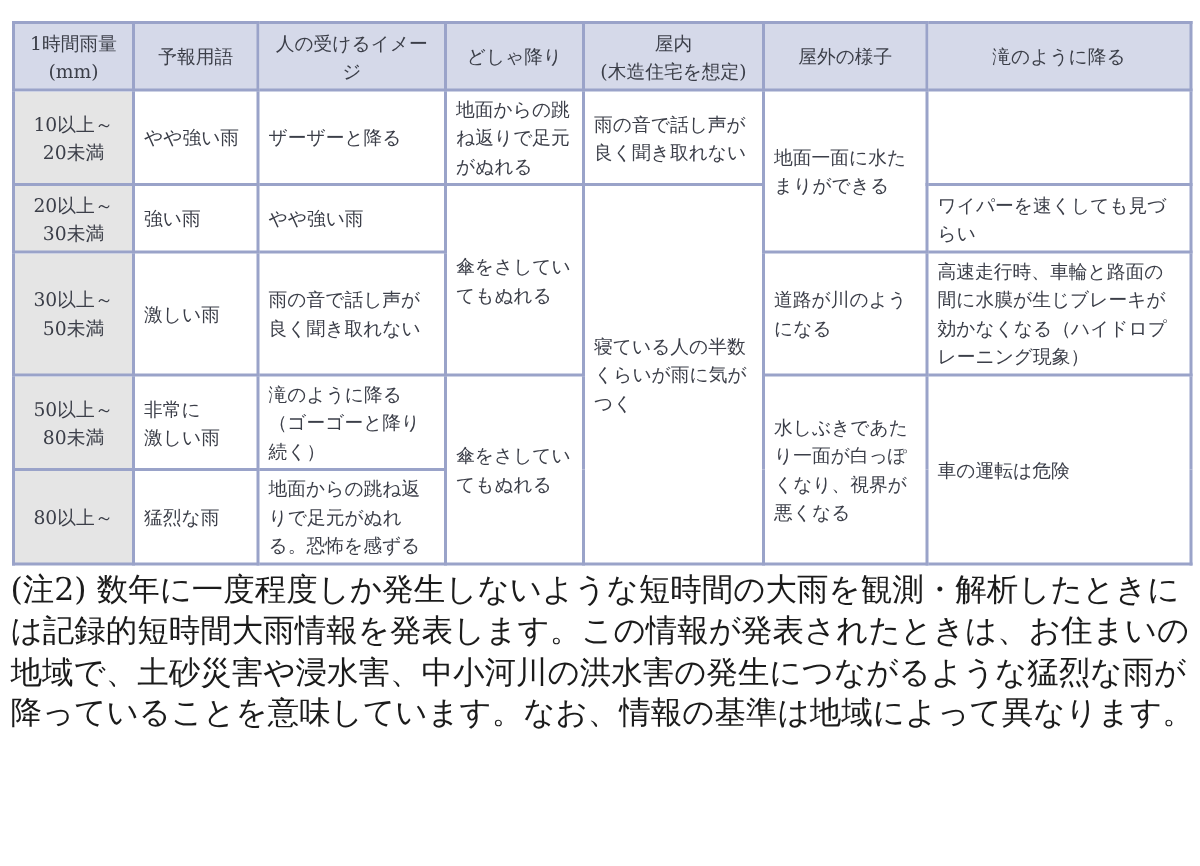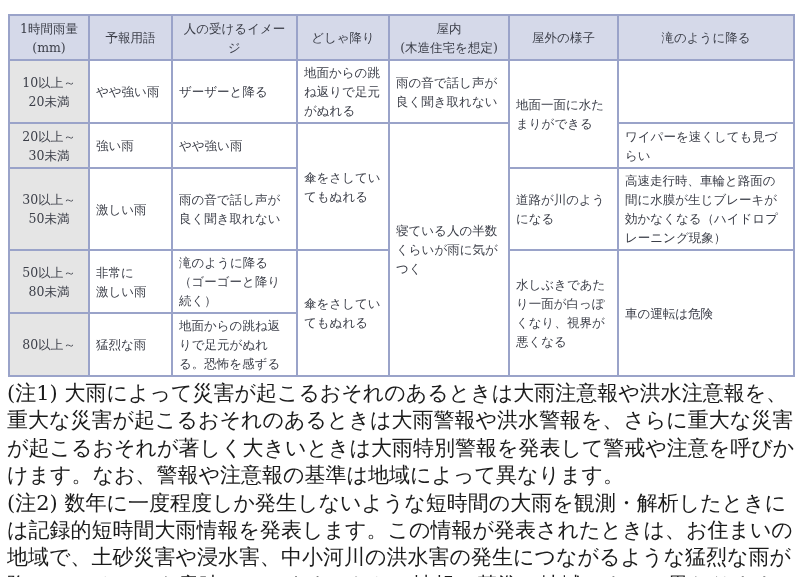--- a/index.html
+++ b/index.html
@@ -124,17 +124,16 @@
     </tr>
     <tr class="r5">
       <td class="range">80以上～</td>
       <td>猛烈な雨</td>
       <td>地面からの跳ね返りで足元がぬれる。恐怖を感ずる</td>
     </tr>
   </tbody>
     </table>
 
   <div class="notes">
-    <p>(注1) 大雨によって災害が起こるおそれのあるときは大雨注意報や洪水注意報を、重大な災害が起こるおそれのあるときは大雨警報や洪水警報を、さらに重大な災害が起こるおそれが著しく大きいときは大雨特別警報を発表して警戒や注意を呼びかけます。なお、警報や注意報の基準は地域によって異なります。</p>
     <p>(注2) 数年に一度程度しか発生しないような短時間の大雨を観測・解析したときには記録的短時間大雨情報を発表します。この情報が発表されたときは、お住まいの地域で、土砂災害や浸水害、中小河川の洪水害の発生につながるような猛烈な雨が降っていることを意味しています。なお、情報の基準は地域によって異なります。</p>
   </div>
 
 </div>
 
 </body></html>

